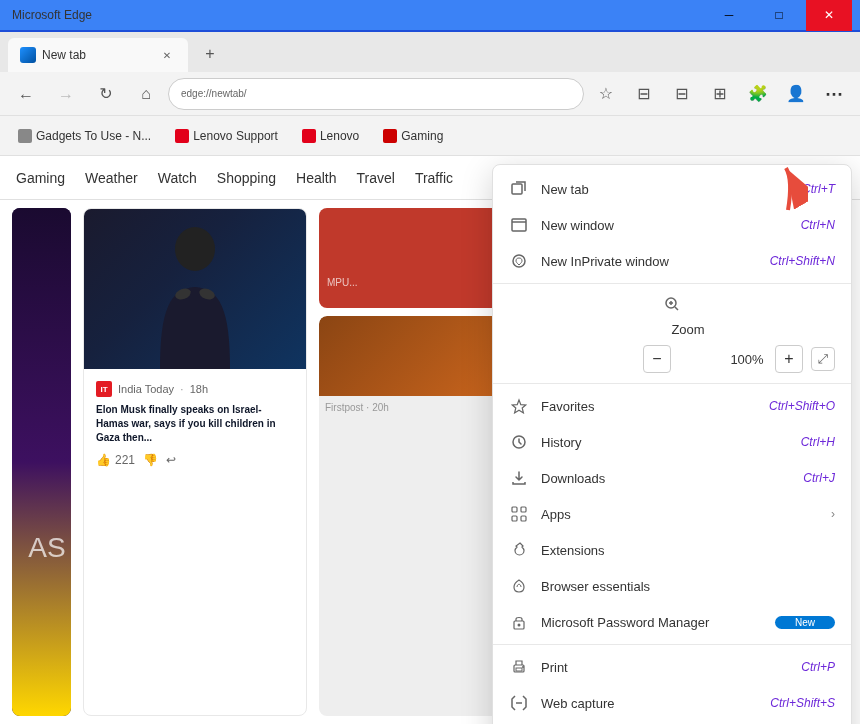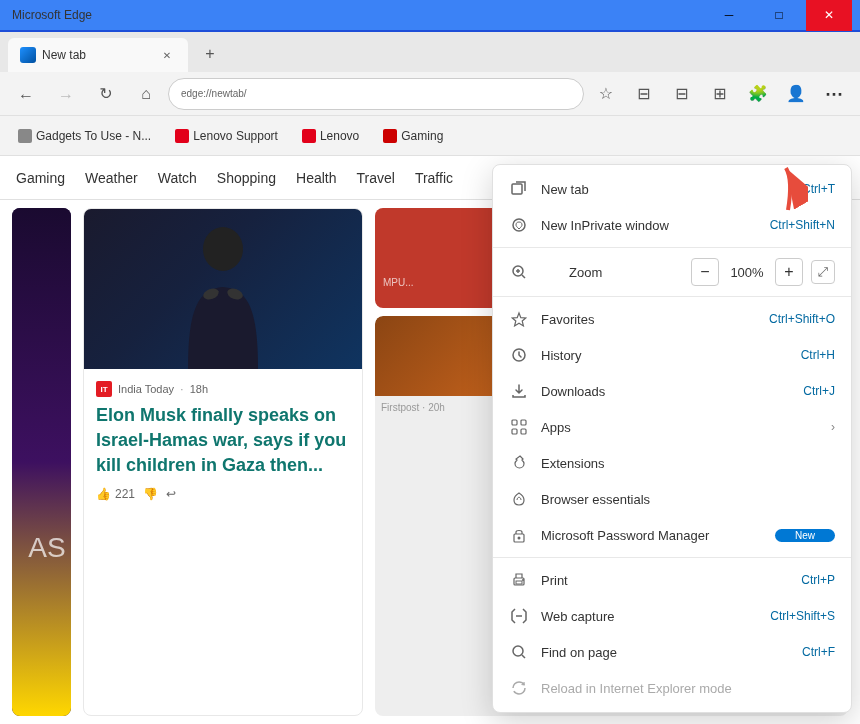--- a/index.html
+++ b/index.html
@@ -182,21 +182,21 @@
     .news-card {
       background: white;
       border-radius: 8px;
       overflow: hidden;
       border: 1px solid #e8e8e8;
       flex-shrink: 0;
     }
 
     
     .elon-card {
-      width: 280px;
+      width: 224px;
     }
     .elon-img-placeholder {
       width: 100%;
       height: 160px;
       background: linear-gradient(135deg, #1a1a2e 0%, #16213e 40%, #0f3460 100%);
       position: relative;
       display: flex;
       align-items: center;
       justify-content: center;
       overflow: hidden;
@@ -216,24 +216,24 @@
       background: #e31c23;
       border-radius: 2px;
       display: flex;
       align-items: center;
       justify-content: center;
       color: white;
       font-size: 8px;
       font-weight: bold;
     }
     .card-title {
-      font-size: 18px;
+      font-size: 10px;
       font-weight: 600;
       line-height: 1.4;
-      color: #0f766e;
+      color: #0f172a;
       margin-bottom: 8px;
     }
     .card-actions {
       display: flex;
       align-items: center;
       gap: 8px;
       font-size: 12px;
       color: #666;
     }
     .like-btn {
@@ -288,38 +288,40 @@
       height: 20px;
       display: flex;
       align-items: center;
       justify-content: center;
       color: #666;
       font-size: 14px;
       flex-shrink: 0;
     }
     .menu-label { flex: 1; }
     .menu-shortcut {
-      color: #0369a1;
+      color: #6d28d9;
       font-size: 12px;
       margin-left: auto;
+      font-style: italic;
     }
     .menu-arrow {
       color: #888;
       font-size: 12px;
     }
     .menu-divider {
       height: 1px;
       background: #e8e8e8;
       margin: 4px 0;
     }
     .zoom-row {
       display: flex;
       align-items: center;
       padding: 6px 16px;
       gap: 8px;
+      flex-direction: column;
     }
     .zoom-label { flex: 1; color: #333; margin-left: 32px; }
     .zoom-controls {
       display: flex;
       align-items: center;
       gap: 8px;
       margin-left: auto;
     }
     .zoom-btn {
       width: 28px;
@@ -332,20 +334,21 @@
       cursor: pointer;
       font-size: 16px;
       color: #333;
       background: white;
     }
     .zoom-value {
       font-size: 13px;
       color: #333;
       min-width: 40px;
       text-align: center;
+      margin-left: 48px;
     }
     .zoom-expand {
       width: 24px;
       height: 24px;
       display: flex;
       align-items: center;
       justify-content: center;
       cursor: pointer;
       color: #666;
       border: 1px solid #ccc;
@@ -532,20 +535,30 @@
         <div class="menu-icon">
           <svg width="16" height="16" viewBox="0 0 16 16" fill="none">
               <rect x="1" y="3" width="10" height="10" rx="1" stroke="#666" stroke-width="1.5" fill="none"></rect>
               <path d="M5 1h9v9" stroke="#666" stroke-width="1.5" fill="none"></path>
             </svg>
         </div>
         <span class="menu-label">New tab</span>
         <span class="menu-shortcut">Ctrl+T</span>
       </div>
 
+      <div class="menu-item">
+        <div class="menu-icon">
+          <svg width="16" height="16" viewBox="0 0 16 16" fill="none">
+              <rect x="1" y="2" width="14" height="12" rx="1" stroke="#666" stroke-width="1.5" fill="none"></rect>
+              <line x1="1" y1="5" x2="15" y2="5" stroke="#666" stroke-width="1.5"></line>
+            </svg>
+        </div>
+        <span class="menu-label">New window</span>
+        <span class="menu-shortcut">Ctrl+N</span>
+      </div>
 
       <div class="menu-item">
         <div class="menu-icon">
           <svg width="16" height="16" viewBox="0 0 16 16" fill="none">
               <circle cx="8" cy="8" r="6" stroke="#666" stroke-width="1.5"></circle>
               <path d="M5 8 C5 6 6 5 8 5 C10 5 11 6 11 8 C11 9 10 10 8 12 C6 10 5 9 5 8Z" stroke="#666" stroke-width="1" fill="none"></path>
             </svg>
         </div>
         <span class="menu-label">New InPrivate window</span>
         <span class="menu-shortcut">Ctrl+Shift+N</span>

